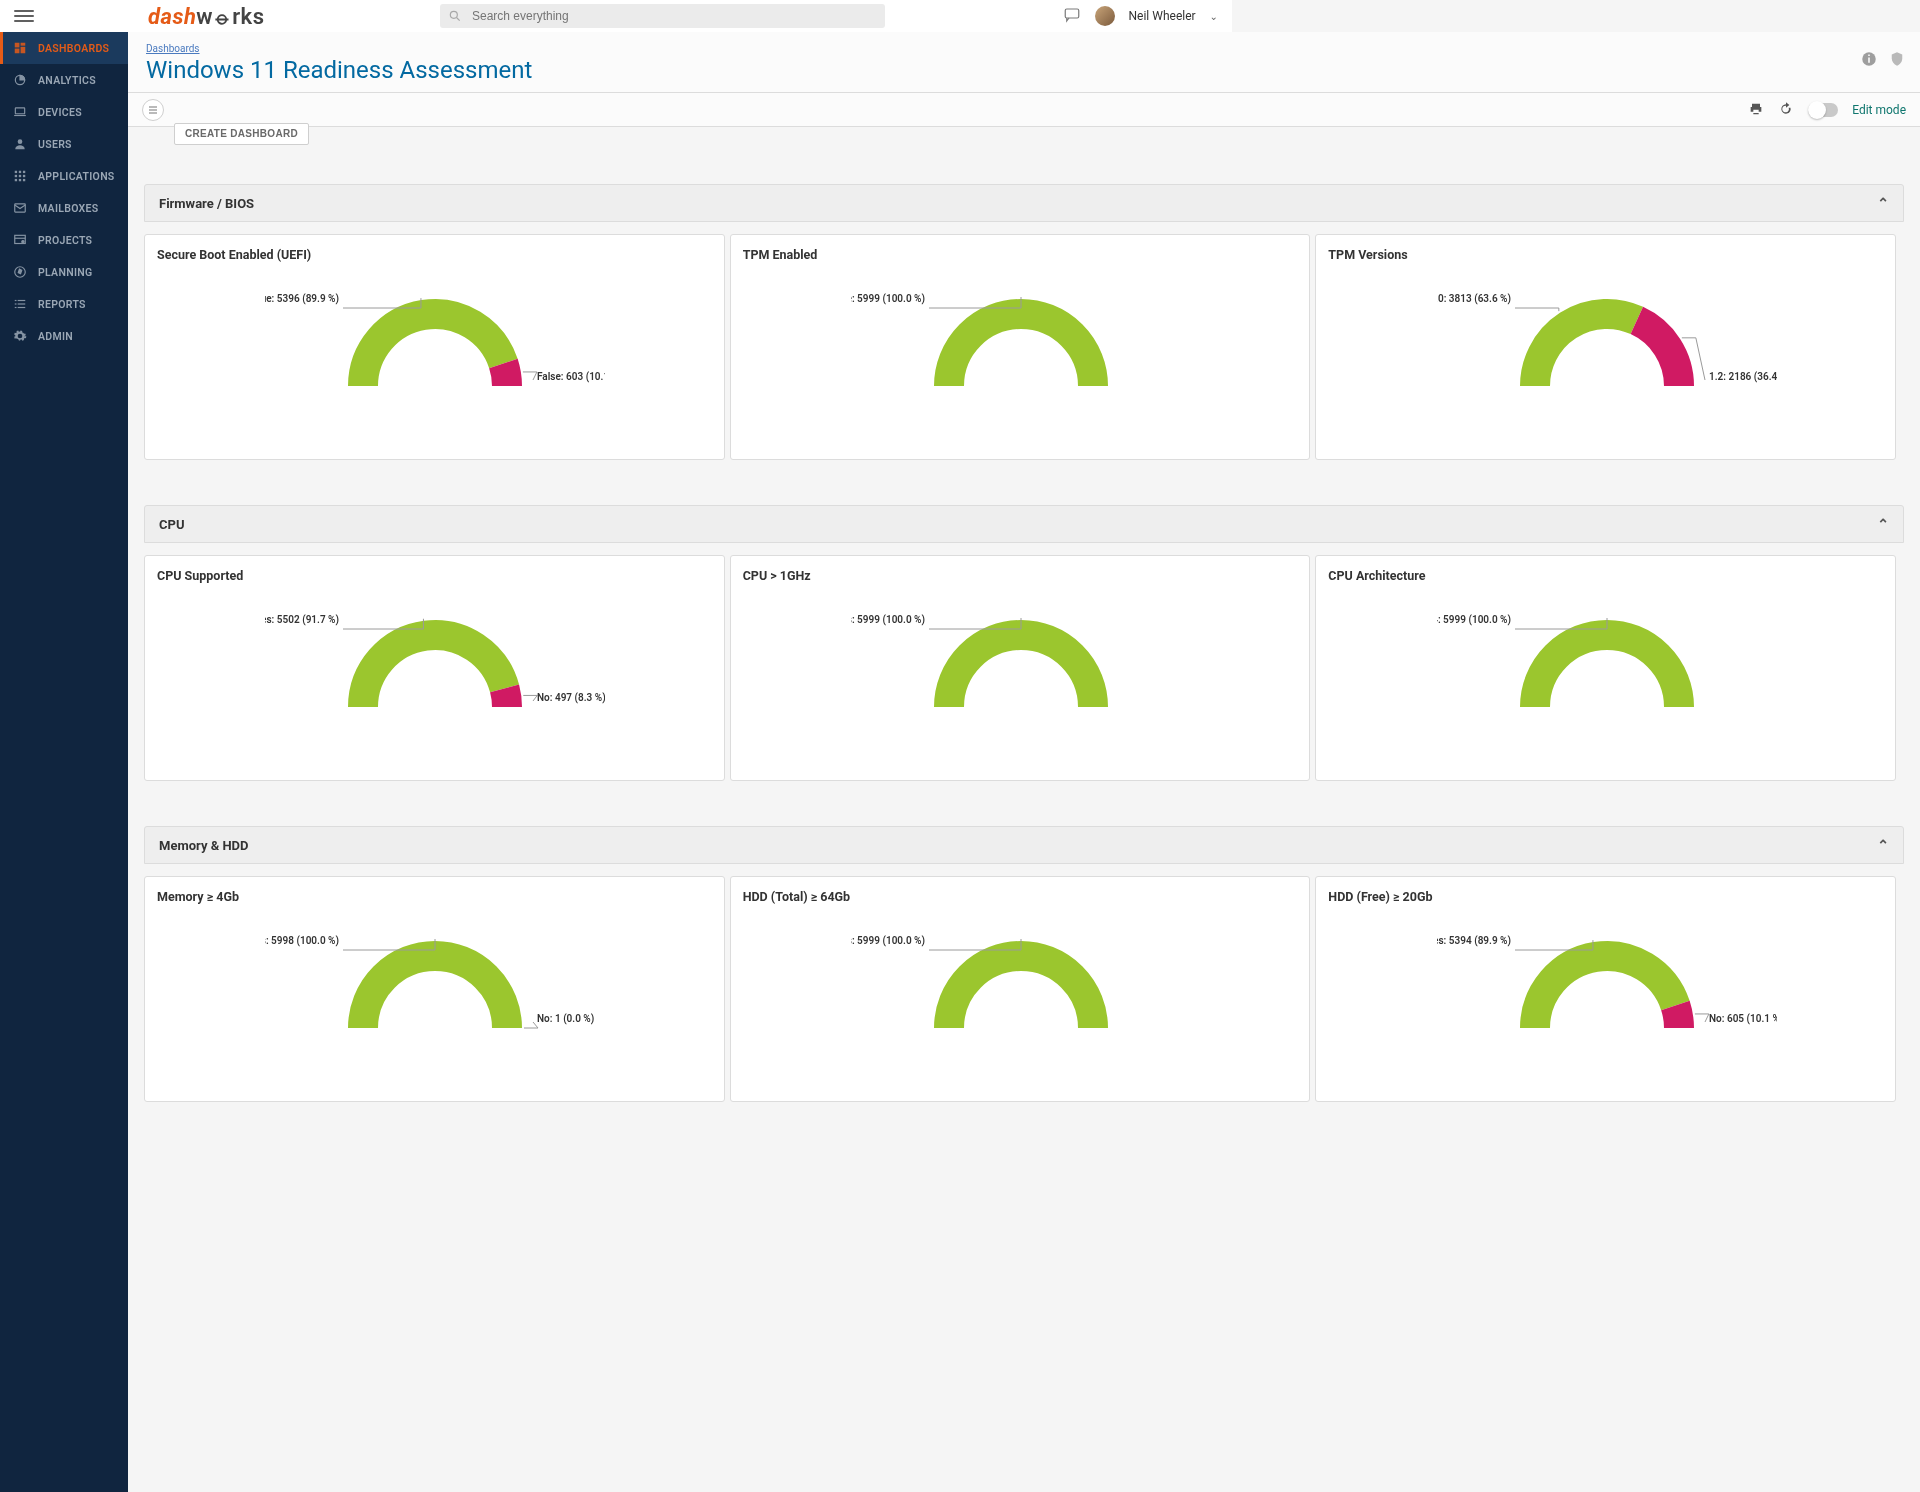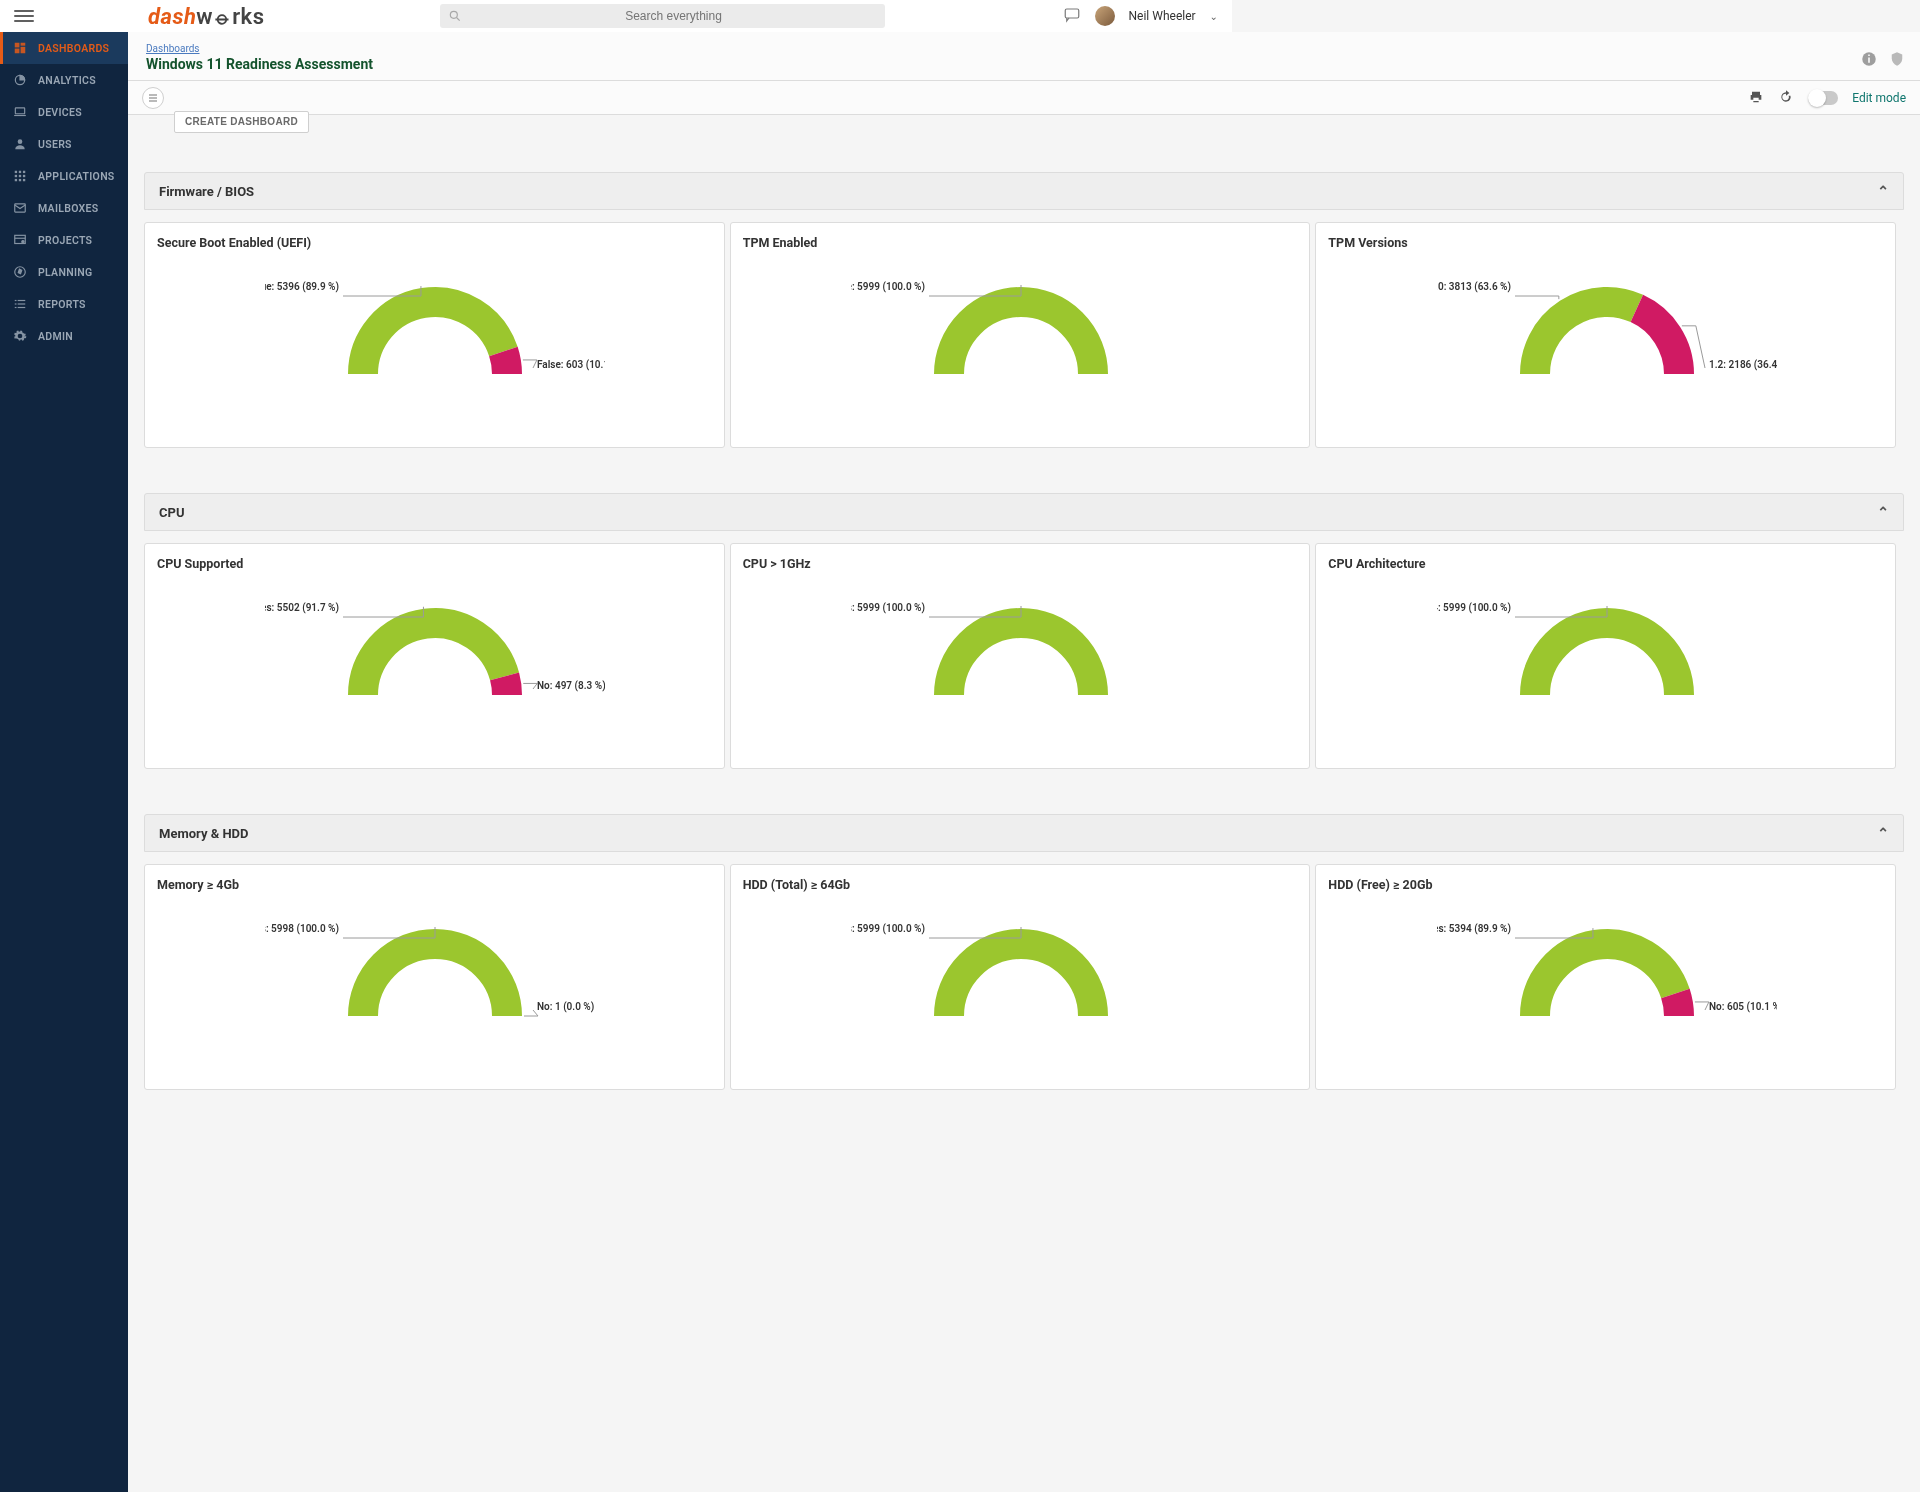--- a/index.html
+++ b/index.html
@@ -42,21 +42,21 @@
   .searchwrap {
     position:absolute; left:440px; top:4px;
     width:445px; height:24px;
     background:#ebebeb;
     border-radius:3px;
     display:flex; align-items:center;
     padding:0 8px;
   }
   .searchwrap input {
     flex:1; border:none; background:transparent; outline:none;
-    font-size:12px; color:#555;text-align:center;
+    font-size:12px; color:#555;
   }
   .search-icon { width:14px; height:14px; margin-right:8px; opacity:.5; }
   .top-right { position:absolute; right:14px; top:0; height:32px; display:flex; align-items:center; gap:14px; }
   .chat-icon svg { width:18px; height:18px; }
   .avatar { width:20px; height:20px; border-radius:50%; background:linear-gradient(135deg,#c9a57a,#7b5a3c); }
   .username { font-size:12px; color:#333; }
   .chev { font-size:10px; color:#666; }
   
   .sidebar {
     position:absolute; left:0; top:0; bottom:0;
@@ -83,21 +83,21 @@
     background:var(--pagebg);
     min-height:925px;
   }
   .pagehead {
     background:#fbfbfb;
     border-bottom:1px solid var(--border);
     padding:8px 18px 8px 18px;
     position:relative;
   }
   .crumb { font-size:10px; color:#4a7abf; text-decoration:underline; }
-  .pagetitle { font-size:14px; color:#14532d; margin:1px 0 0 0;font-weight:bold; }
+  .pagetitle { font-size:24px; color:#0369a1; margin:1px 0 0 0; }
   .pagehead-icons { position:absolute; right:14px; top:18px; display:flex; gap:10px; }
   .pagehead-icons svg { width:18px; height:18px; fill:#9e9e9e; }
   .toolbar {
     background:#fbfbfb;
     height:34px;
     border-bottom:1px solid var(--border);
     display:flex; align-items:center;
     padding:0 14px;
     position:relative;
   }

